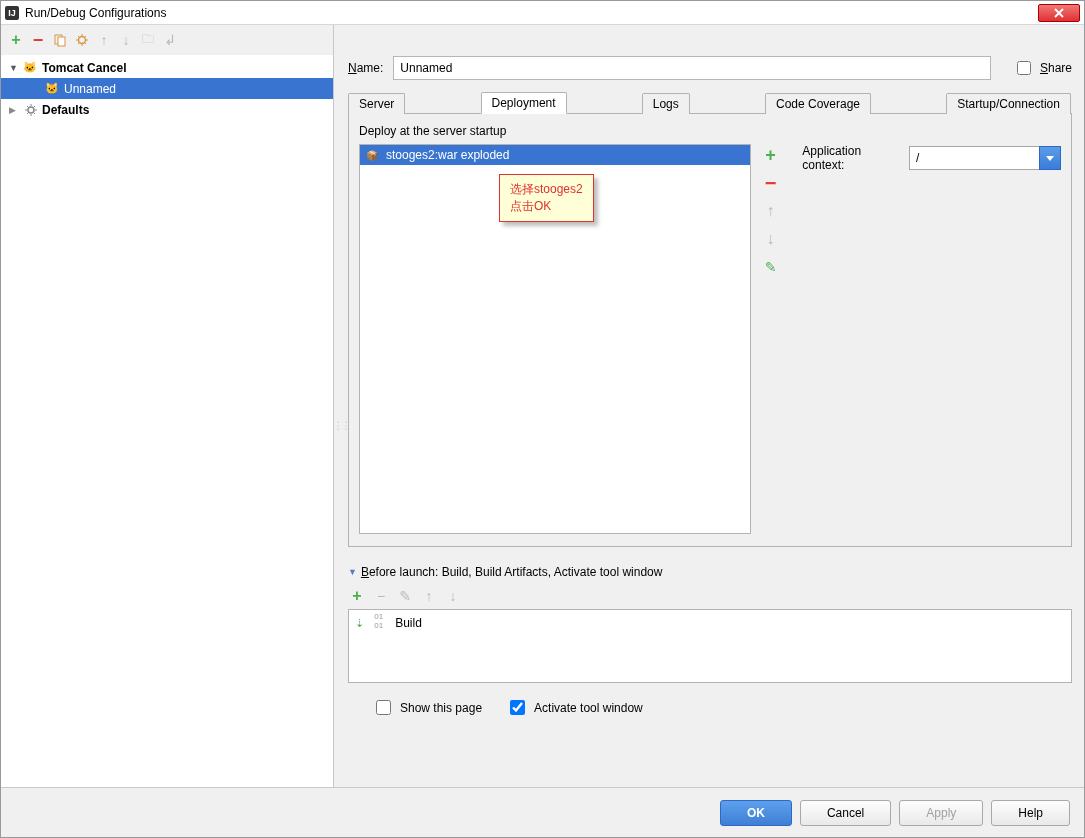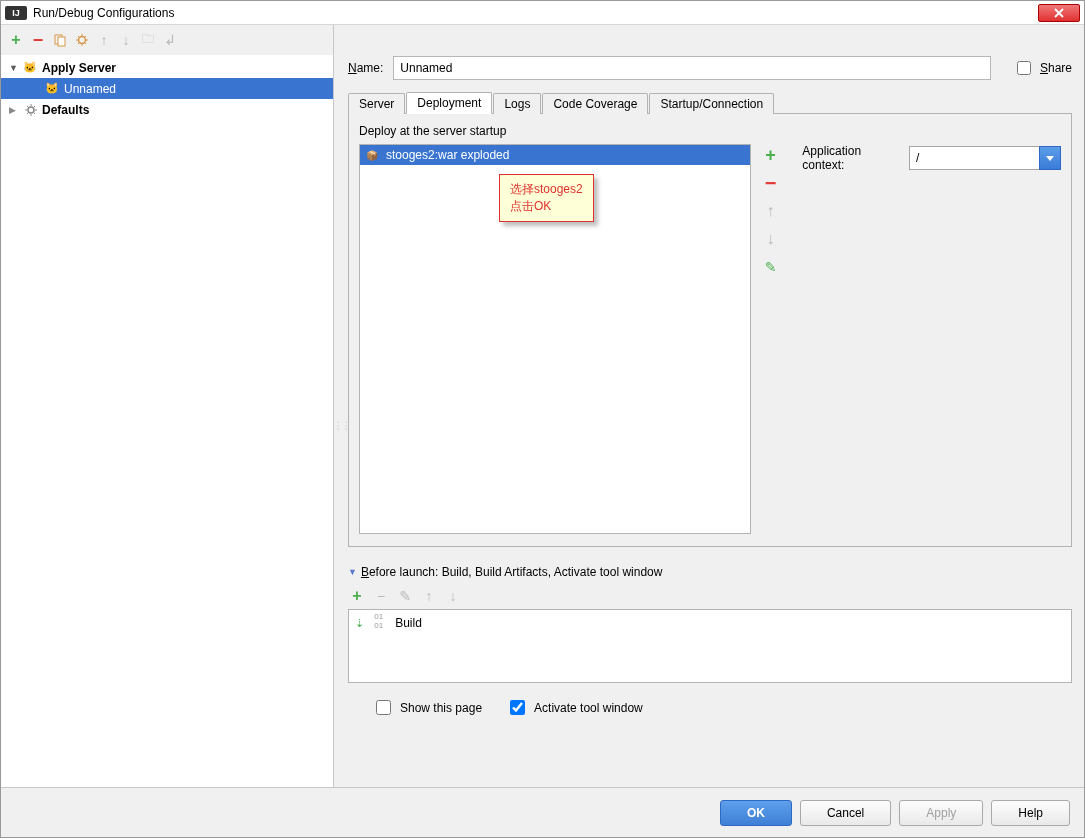--- a/index.html
+++ b/index.html
@@ -1,20 +1,20 @@
 <!DOCTYPE html>
 <html><head>
 <meta charset="utf-8">
 <style>
   * { box-sizing: border-box; font-family: "Segoe UI", Tahoma, sans-serif; font-size: 12px; }
   body { margin: 0; background: #f0f0f0; }
   .window { width: 1085px; height: 838px; background: #f0f0f0; border: 1px solid #999; display:flex; flex-direction:column; }
   .titlebar { height: 24px; background: #fff; border-bottom: 1px solid #d7d7d7; display:flex; align-items:center; padding: 0 4px; justify-content:space-between; }
   .titlebar-left { display:flex; align-items:center; gap:6px;}
-  .title-icon { width:22px; height:14px; background:#333; border-radius:2px; display:flex; align-items:center; justify-content:center; color:#fff; font-size:9px; font-weight:bold;}
+  .title-icon { width:14px; height:14px; background:#333; border-radius:2px; display:flex; align-items:center; justify-content:center; color:#fff; font-size:9px; font-weight:bold;}
   .close-btn { width:42px; height:18px; background: linear-gradient(#f07878,#e03030); border:1px solid #a00; border-radius:2px; display:flex; align-items:center; justify-content:center; color:#fff; font-weight:bold; font-size:11px;}
   .close-btn svg { width:12px; height:10px; }
   .body { flex:1; display:flex; flex-direction:column;  padding: 0; }
   .main-row { flex:1; display:flex; overflow:hidden; }
   .left-pane { width:333px; border-right:1px solid #c8c8c8; background:#fff; display:flex; flex-direction:column; }
   .left-toolbar { height:30px; display:flex; align-items:center; gap:4px; padding: 0 6px; background:#f0f0f0; }
   .tool-icon { width:18px; height:18px; display:flex; align-items:center; justify-content:center; color:#888; }
   .tool-plus { color:#4caf50; font-weight:bold; font-size:16px;}
   .tool-minus { color:#e53935; font-weight:bold; font-size:18px; line-height:10px;}
   .tool-arrow { color:#b8b8b8; font-size:14px;}
@@ -26,21 +26,21 @@
   .tree-icon { width:15px; height:15px; display:flex; align-items:center; justify-content:center;}
   .tomcat-icon::before { content:"🐱"; font-size:11px;}
   .tree-label { white-space:nowrap; }
   .tree-item.bold .tree-label { font-weight:bold; }
   .right-pane { flex:1; display:flex; flex-direction:column; padding: 6px 12px 0 14px; margin-top: 25px; }
   .name-row { display:flex; align-items:center; gap:10px; margin-bottom:10px; }
   .name-label { }
   .name-input { flex:1; height:24px; border:1px solid #b6b6b6; padding:2px 6px; background:#fff; }
   .share-box { display:flex; align-items:center; gap:6px; margin-left:12px;}
   .share-box input { width:14px; height:14px;}
-  .tabbar { display:flex; align-items:flex-end; height:24px; border-bottom:1px solid #b3b3b3; gap:0;}
+  .tabbar { display:flex; align-items:flex-end; height:24px; border-bottom:1px solid #b3b3b3; gap:0;justify-content:space-between;}
   .tab { padding: 3px 10px 3px 10px; border:1px solid #b3b3b3; border-bottom:none; background:#f0f0f0; margin-right:1px; position:relative; top:1px; border-radius:2px 2px 0 0;}
   .tab.active { background:#fff; border-bottom:1px solid #fff; font-weight:normal;}
   .tab-content { border:1px solid #b3b3b3; border-top:none; background:#f0f0f0; flex:0 0 auto; padding:10px 10px 12px 10px;}
   .deploy-label { margin-bottom:6px;}
   .deploy-area { display:flex; gap:8px; align-items:flex-start;}
   .deploy-list { width:400px; height:390px; background:#fff; border:1px solid #b3b3b3; }
   .deploy-item { height:20px; background:#3874d0; color:#fff; display:flex; align-items:center; padding:0 6px; gap:6px;}
   .artifact-icon { width:14px; height:14px; display:inline-flex; align-items:center; justify-content:center;}
   .artifact-icon::before{ content:"📦"; font-size:10px;}
   .deploy-tools { width:24px; display:flex; flex-direction:column; gap:10px; align-items:center; padding-top:2px;}
@@ -114,21 +114,21 @@
           </span>
           <span class="tool-icon tool-arrow">↑</span>
           <span class="tool-icon tool-arrow">↓</span>
           <span class="tool-icon folder-icon">🗀</span>
           <span class="tool-icon tool-arrow">↲</span>
         </div>
         <div class="tree">
           <div class="tree-item bold">
             <span class="tree-toggle">▼</span>
             <span class="tree-icon tomcat-icon"></span>
-            <span class="tree-label">Apply Server</span>
+            <span class="tree-label">Tomcat Cancel</span>
           </div>
           <div class="tree-item lvl2 selected">
             <span class="tree-icon tomcat-icon"></span>
             <span class="tree-label">Unnamed</span>
           </div>
           <div class="tree-item bold">
             <span class="tree-toggle" style="color:#888;">▶</span>
             <span class="tree-icon gear-icon">
               <svg viewBox="0 0 14 14">
                   <circle cx="7" cy="7" r="3" fill="none" stroke="#888" stroke-width="1.5"></circle>

